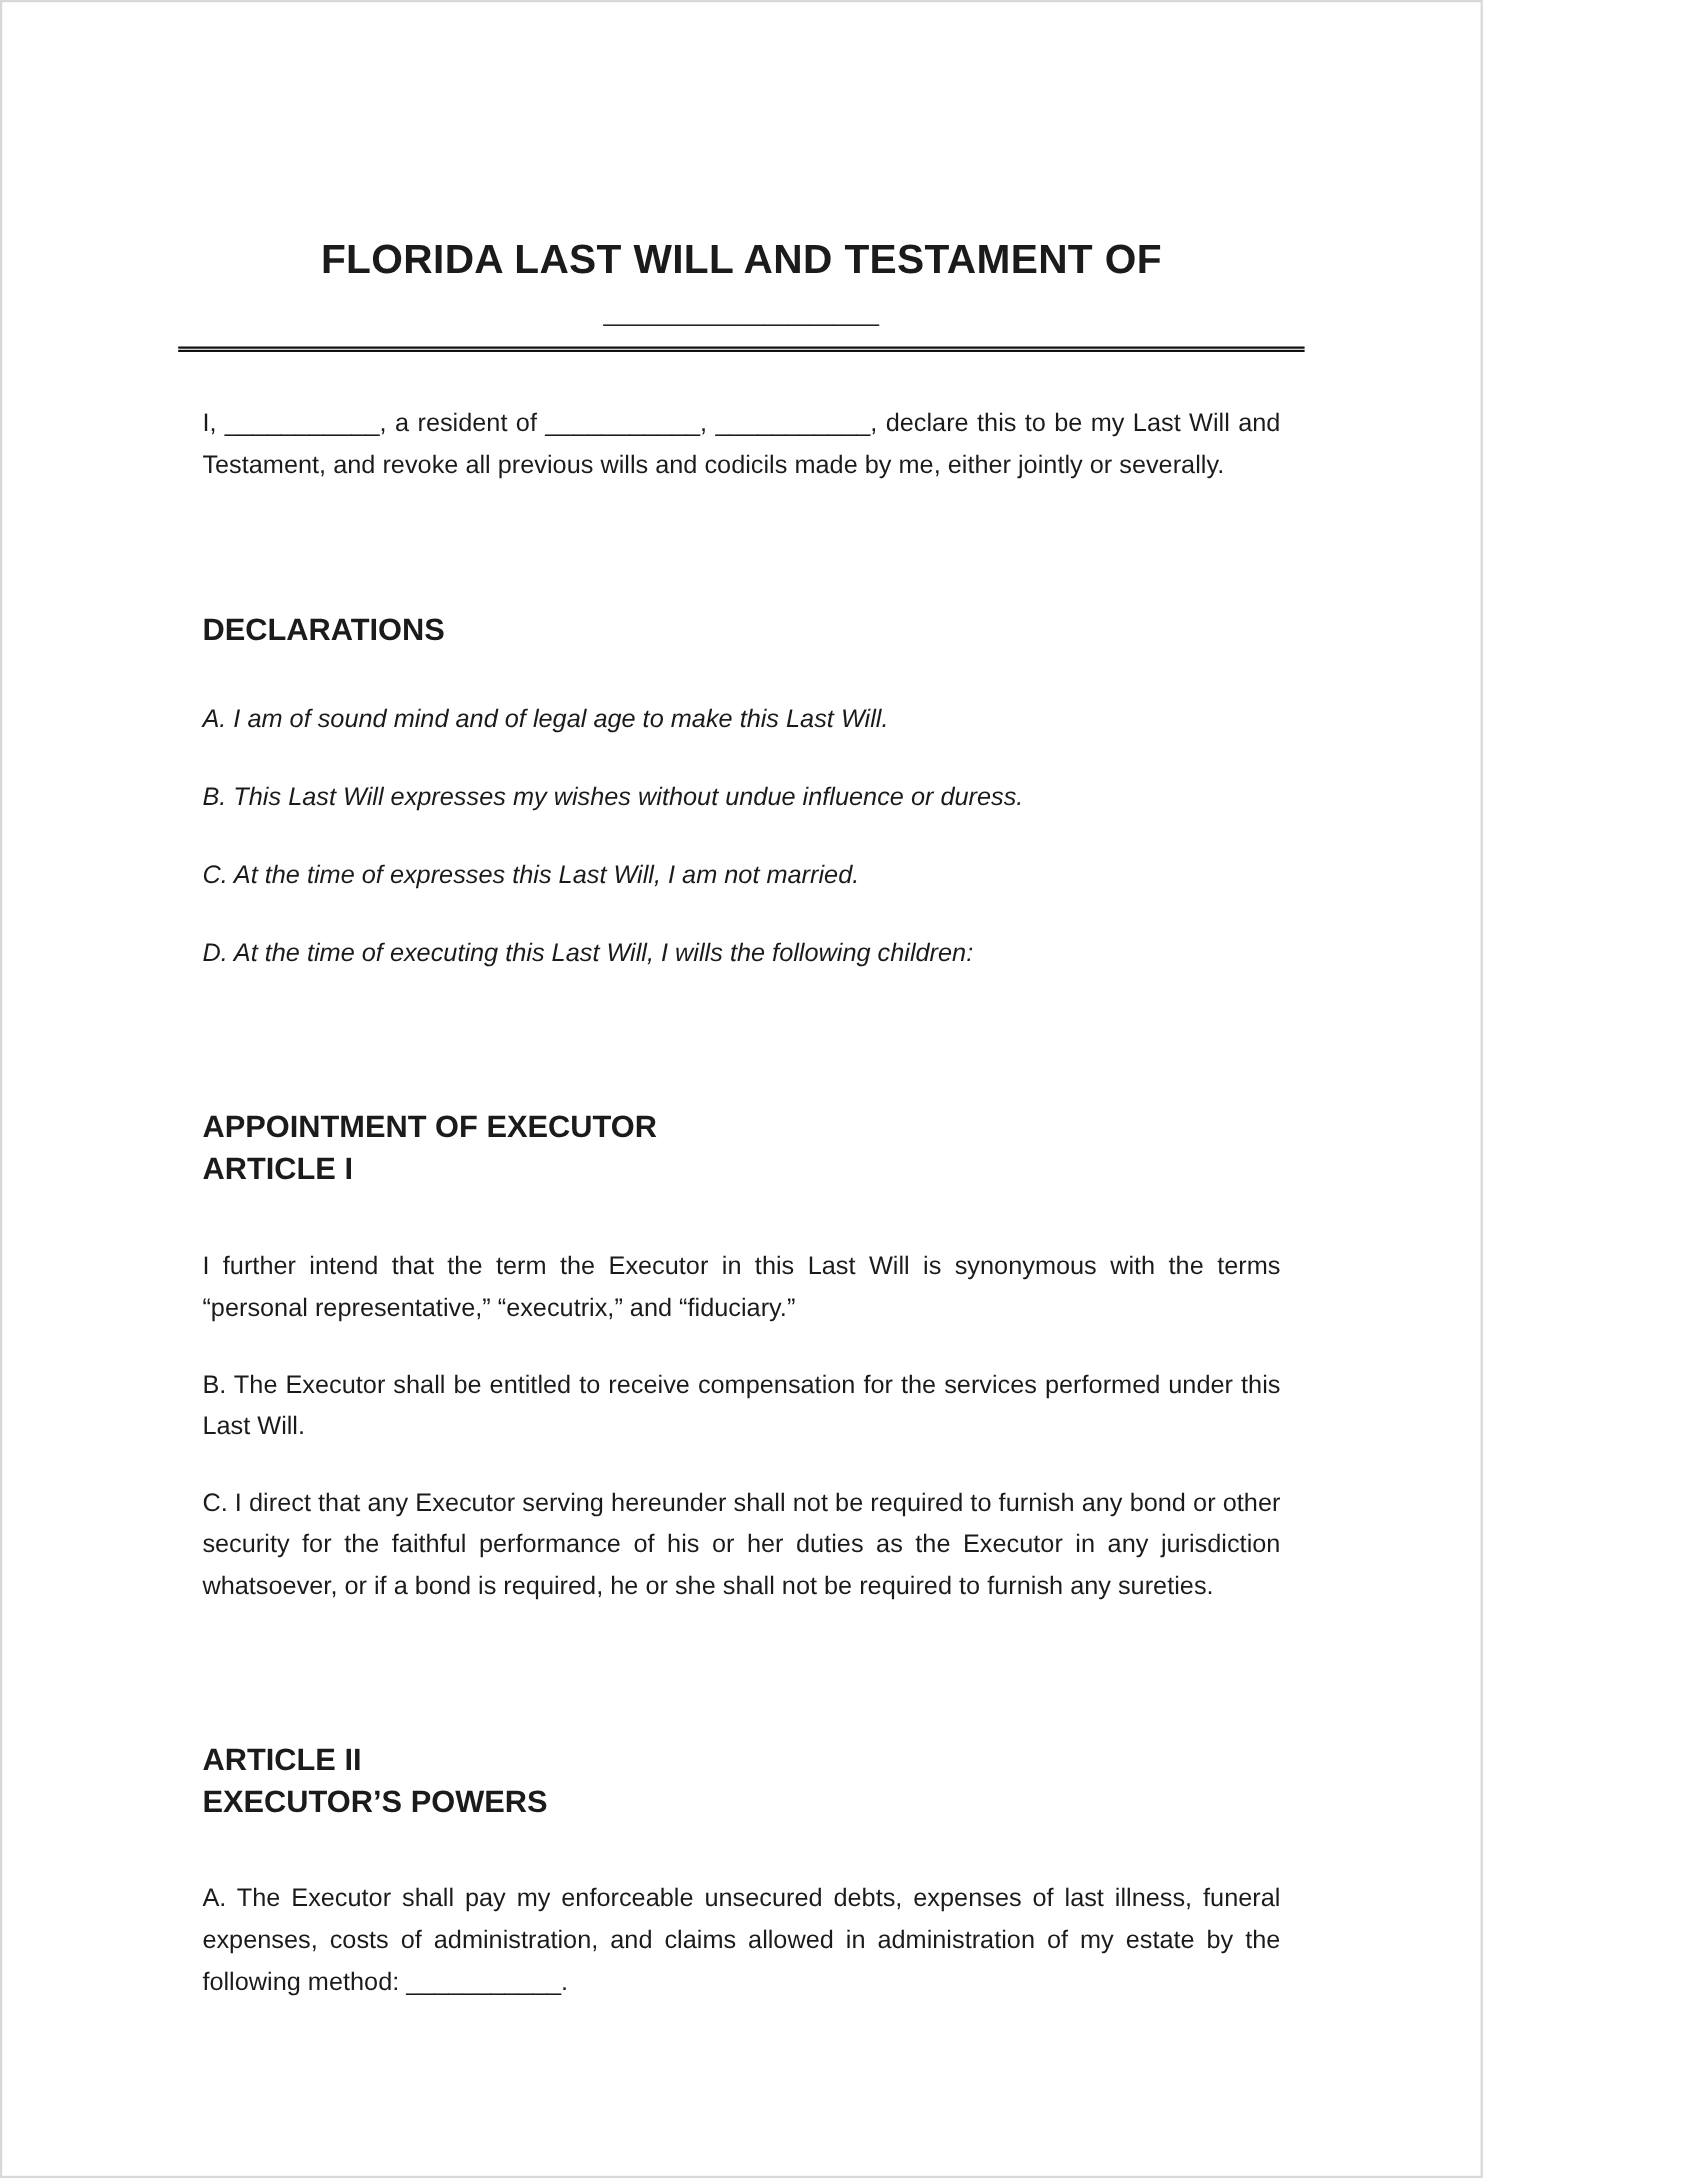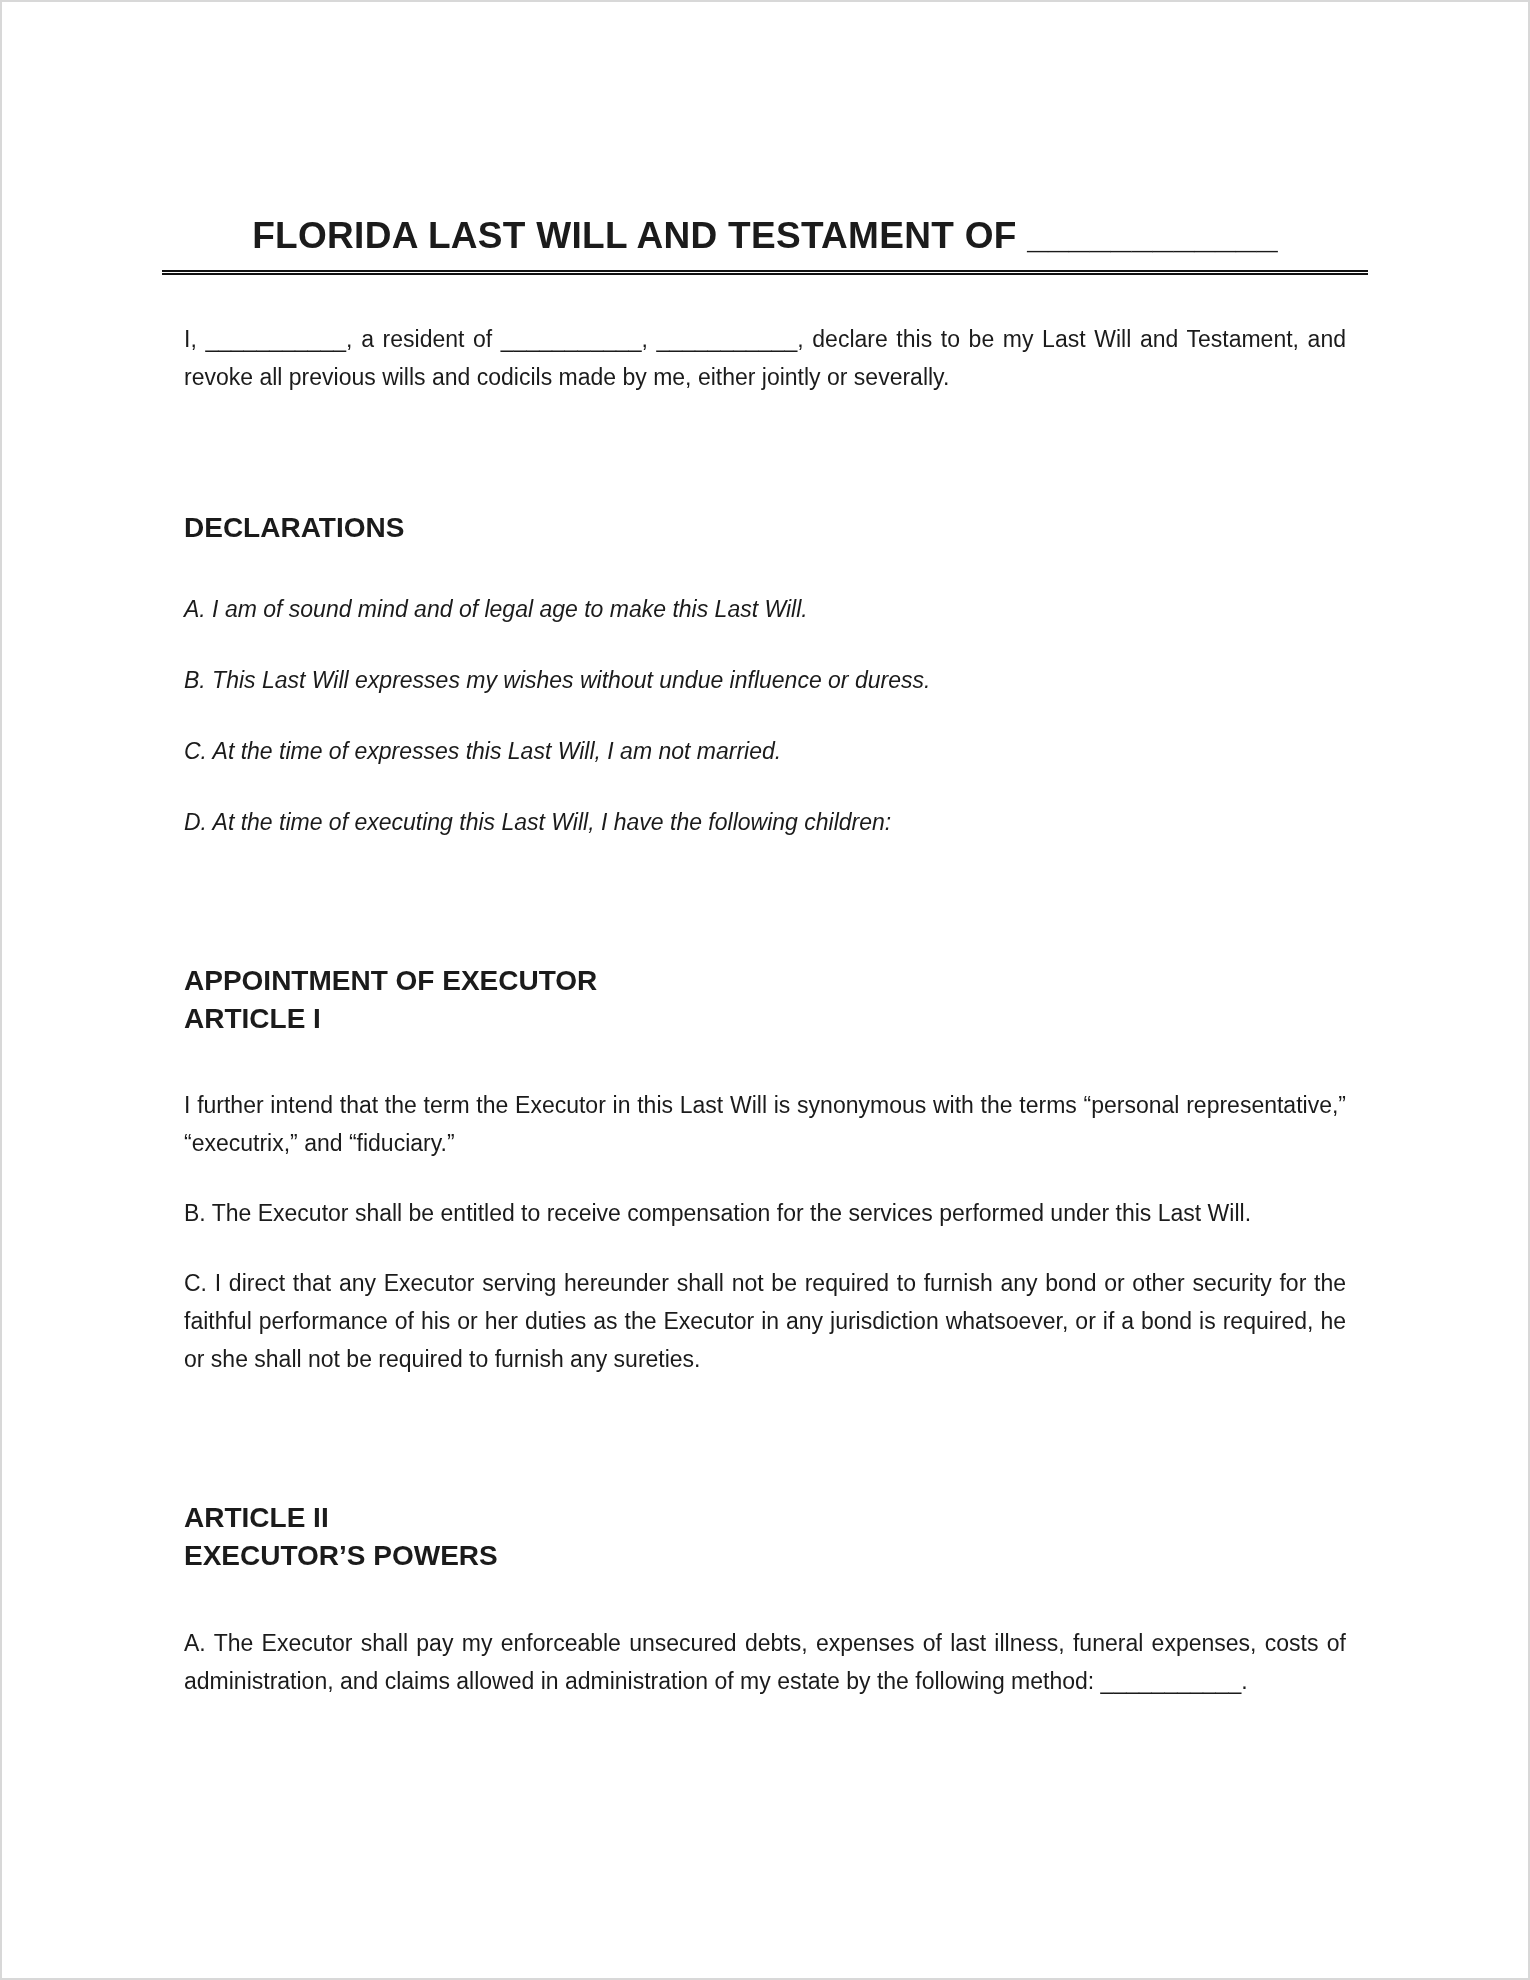--- a/index.html
+++ b/index.html
@@ -1,21 +1,21 @@
 <!DOCTYPE html>
 <html><head>
 <meta charset="utf-8">
 <style>
   html, body {
     margin: 0;
     padding: 0;
     background: #ffffff;
   }
   .page {
-    width: 1530px;
+    width: 1348px;
     min-height: 1980px;
     box-sizing: border-box;
     background: #ffffff;
     border: 2px solid #d8d8d8;
     padding: 212px 182px 80px 182px;
     color: #1b1b1b;
     font-family: "Liberation Sans", "DejaVu Sans", sans-serif;
     font-size: 23px;
     line-height: 1.65;
   }
@@ -67,21 +67,21 @@
   <h1 class="doc-title">FLORIDA LAST WILL AND TESTAMENT OF ____________</h1>
 
   <p class="intro">I, ___________, a resident of ___________, ___________, declare this to be my Last Will and Testament, and revoke all previous wills and codicils made by me, either jointly or severally.</p>
 
   <section>
     <h2 class="heading h-declarations">DECLARATIONS</h2>
 
     <p class="item">A. I am of sound mind and of legal age to make this Last Will.</p>
     <p class="item">B. This Last Will expresses my wishes without undue influence or duress.</p>
     <p class="item">C. At the time of expresses this Last Will, I am not married.</p>
-    <p class="item">D. At the time of executing this Last Will, I have the following children:</p>
+    <p class="item">D. At the time of executing this Last Will, I wills the following children:</p>
   </section>
 
   <section>
     <h2 class="heading h-article">
       <span class="line">APPOINTMENT OF EXECUTOR</span>
       <span class="line">ARTICLE I</span>
     </h2>
 
     <p class="para">I further intend that the term the Executor in this Last Will is synonymous with the terms “personal representative,” “executrix,” and “fiduciary.”</p>
     <p class="para">B. The Executor shall be entitled to receive compensation for the services performed under this Last Will.</p>

